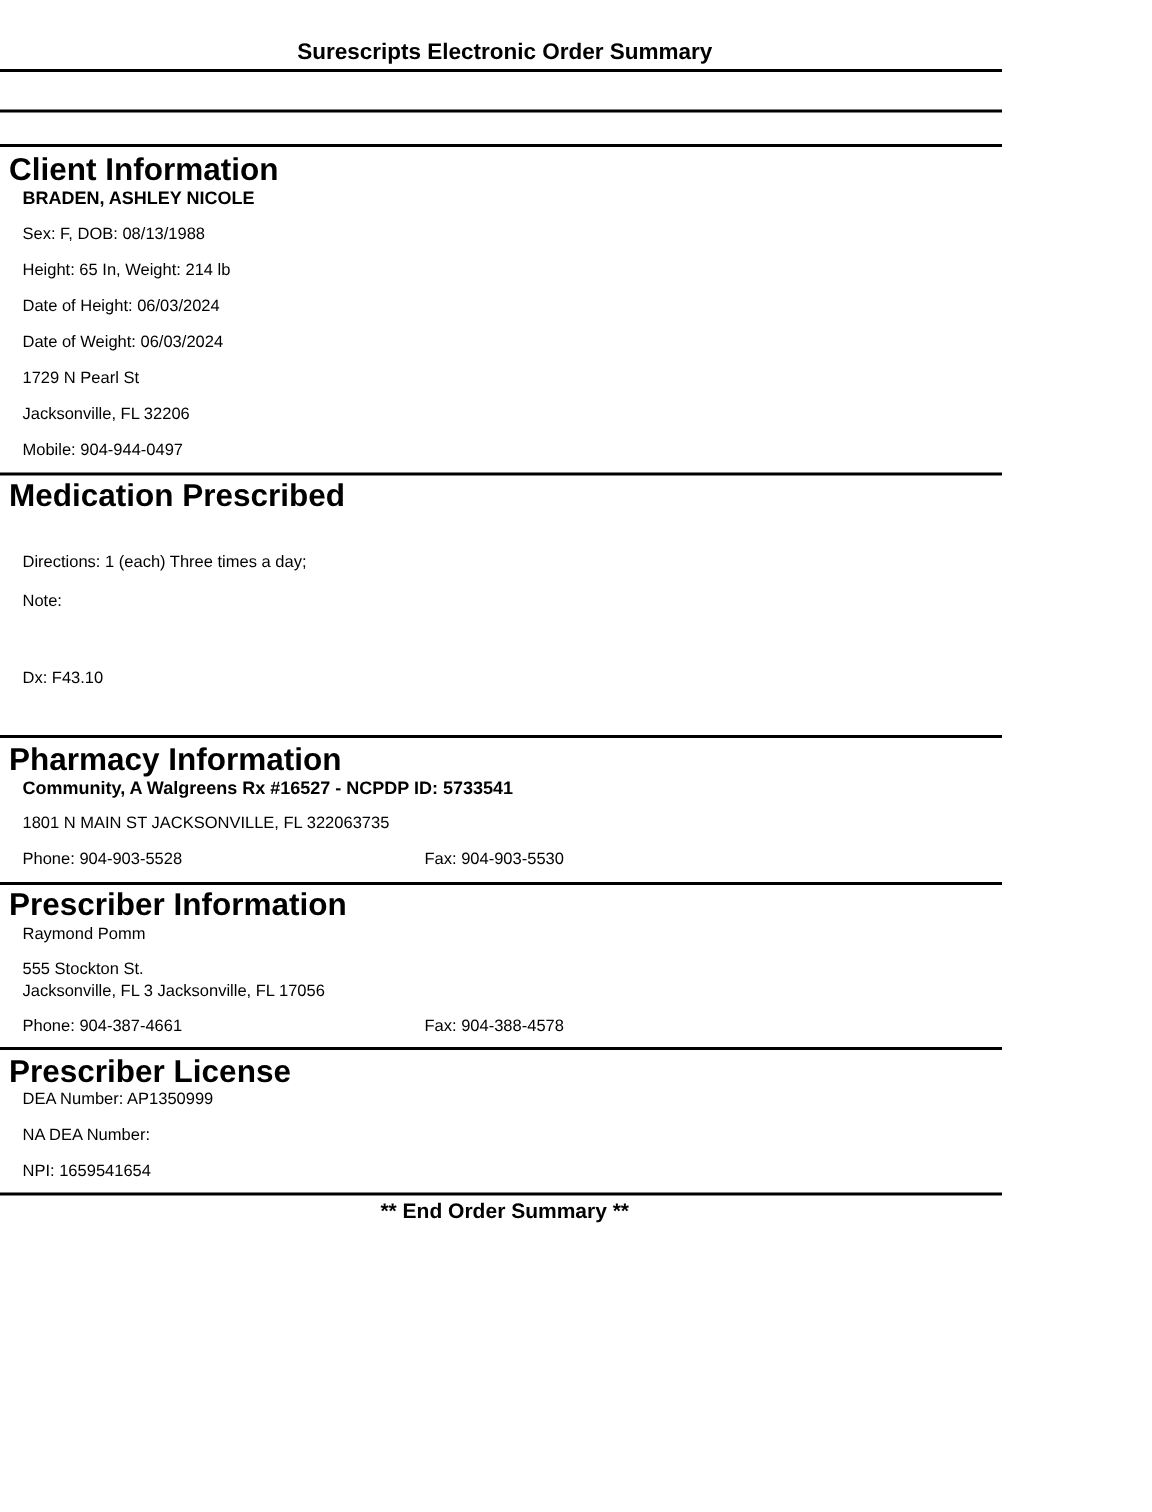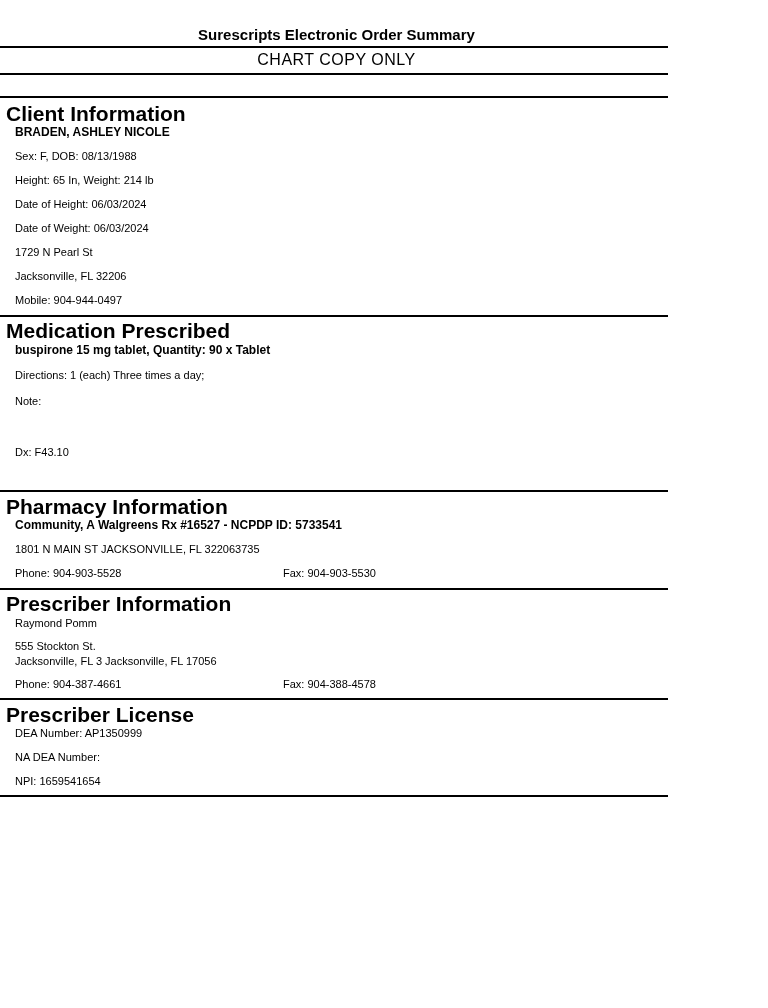--- a/index.html
+++ b/index.html
@@ -32,38 +32,36 @@
   .footer-text { font-size: 14px; font-weight: bold; }
 </style>
 </head>
 <body>
 
 <div class="page">
 
   <div class="abs center doc-title" style="top:26px">Surescripts Electronic Order Summary</div>
   <div class="rule" style="top:46px"></div>
 
-  <div class="abs center banner" style="top:51px">CHART COPY ONLY</div>
   <div class="rule" style="top:73px"></div>
 
   <div class="rule" style="top:96px"></div>
 
   <div class="abs section-h" style="top:102px">Client Information</div>
   <div class="abs sub-bold" style="top:126px">BRADEN, ASHLEY NICOLE</div>
   <div class="abs body-row" style="top:150px">Sex: F, DOB: 08/13/1988</div>
   <div class="abs body-row" style="top:174px">Height: 65 In, Weight: 214 lb</div>
   <div class="abs body-row" style="top:198px">Date of Height: 06/03/2024</div>
   <div class="abs body-row" style="top:222px">Date of Weight: 06/03/2024</div>
   <div class="abs body-row" style="top:246px">1729 N Pearl St</div>
   <div class="abs body-row" style="top:270px">Jacksonville, FL 32206</div>
   <div class="abs body-row" style="top:294px">Mobile: 904-944-0497</div>
 
   <div class="rule" style="top:315px"></div>
   <div class="abs section-h" style="top:319px">Medication Prescribed</div>
-  <div class="abs sub-bold" style="top:344px">buspirone 15 mg tablet, Quantity: 90 x Tablet</div>
   <div class="abs body-row" style="top:369px">Directions: 1 (each) Three times a day;</div>
   <div class="abs body-row" style="top:395px">Note:</div>
   <div class="abs body-row" style="top:446px">Dx: F43.10</div>
 
   <div class="rule" style="top:490px"></div>
   <div class="abs section-h" style="top:495px">Pharmacy Information</div>
   <div class="abs sub-bold" style="top:519px">Community, A Walgreens Rx #16527 - NCPDP ID: 5733541</div>
   <div class="abs body-row" style="top:543px">1801 N MAIN ST JACKSONVILLE, FL 322063735</div>
   <div class="abs body-row" style="top:567px">Phone: 904-903-5528</div>
   <div class="abs body-row fax-col" style="top:567px">Fax: 904-903-5530</div>
@@ -76,14 +74,15 @@
   <div class="abs body-row" style="top:678px">Phone: 904-387-4661</div>
   <div class="abs body-row fax-col" style="top:678px">Fax: 904-388-4578</div>
 
   <div class="rule" style="top:698px"></div>
   <div class="abs section-h" style="top:703px">Prescriber License</div>
   <div class="abs body-row" style="top:727px">DEA Number: AP1350999</div>
   <div class="abs body-row" style="top:751px">NA DEA Number:</div>
   <div class="abs body-row" style="top:775px">NPI: 1659541654</div>
 
   <div class="rule" style="top:795px"></div>
+  <div class="abs center footer-text" style="top:799px">** End Order Summary **</div>
 
 </div>
 
 </body></html>

